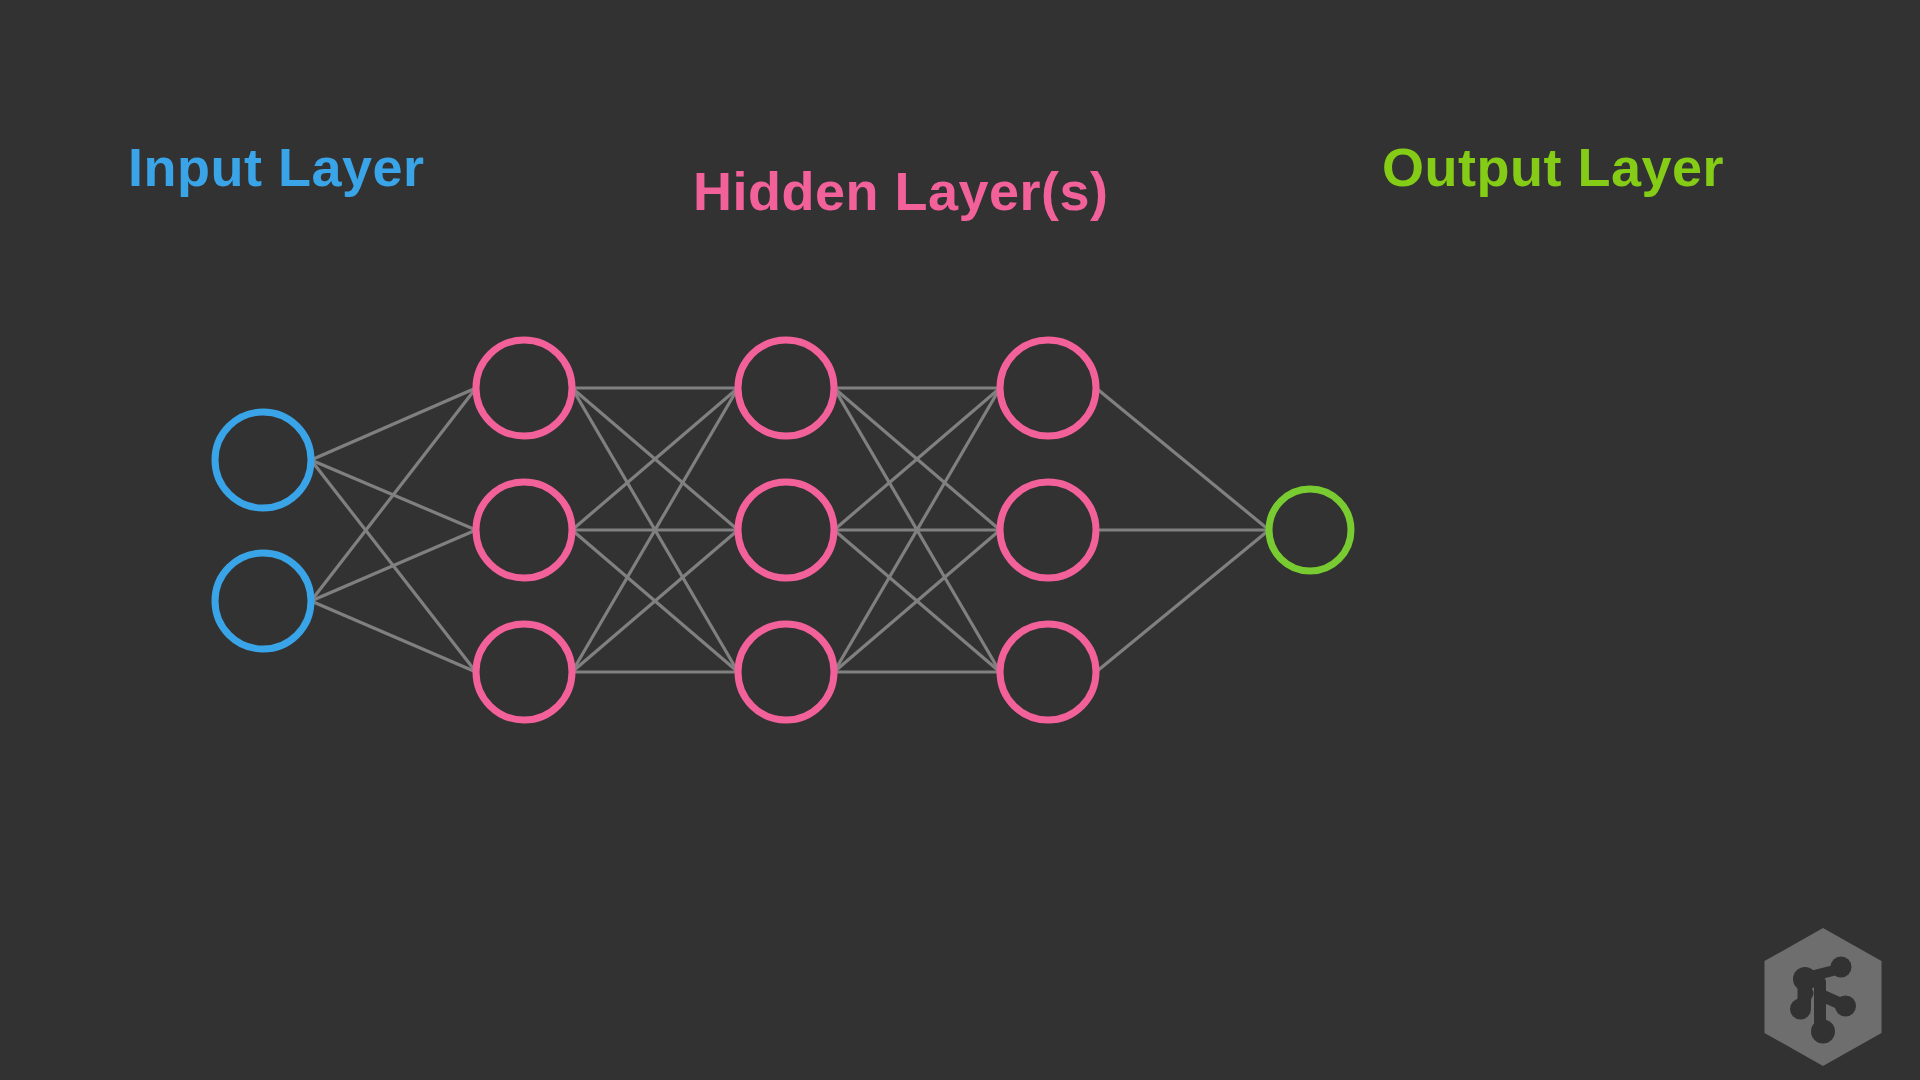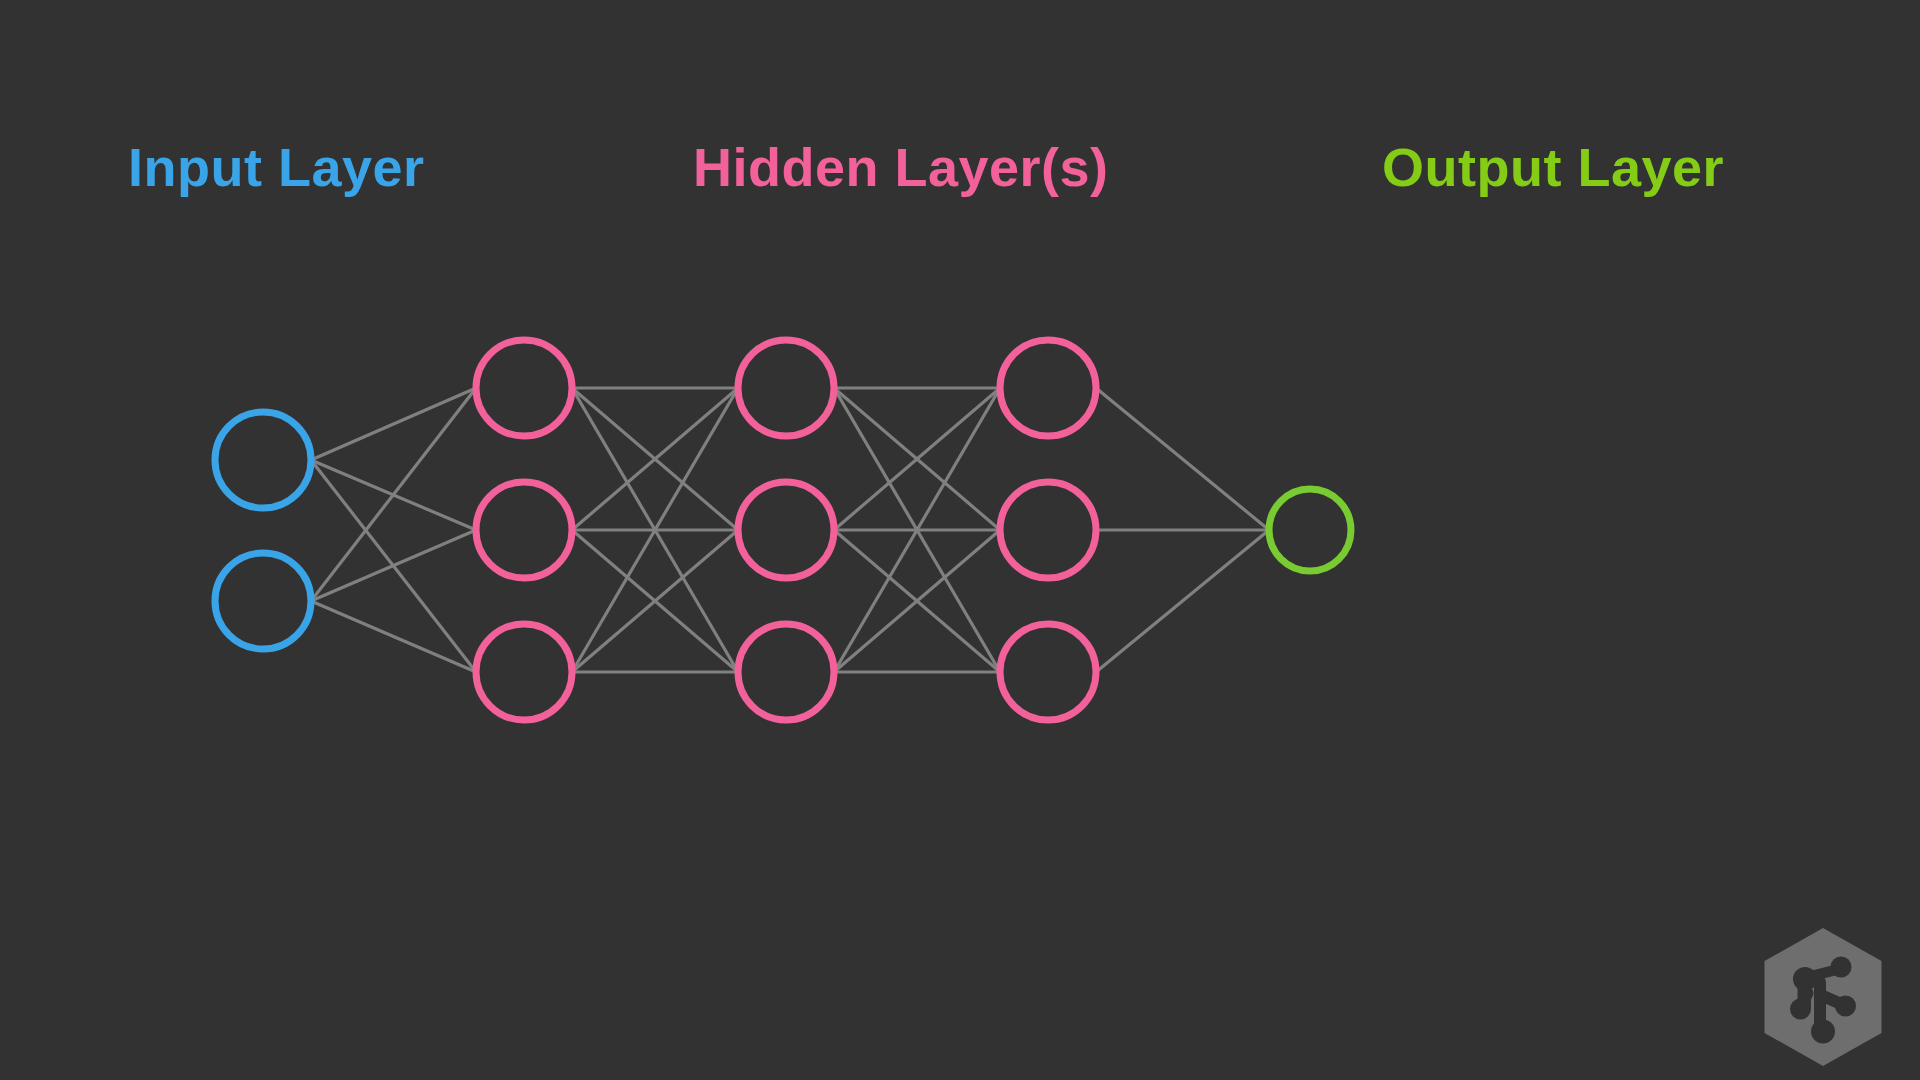--- a/index.html
+++ b/index.html
@@ -73,21 +73,21 @@
     opacity: 1;
   }
 </style>
 </head>
 <body style="background: rgb(51, 50, 50);">
 
 <div id="stage" style="background: rgb(51, 50, 50);">
 
   <div class="captions">
     <div class="caption" id="caption-input" style="color: rgb(57, 165, 232);">Input Layer</div>
-    <div class="caption" id="caption-hidden" style="color: rgb(242, 97, 154);">Hidden Layer(s)</div>
+    <div class="caption" id="caption-hidden" style="color: rgb(242, 97, 154); margin-top: 24px;">Hidden Layer(s)</div>
     <div class="caption" id="caption-output" style="color: #84cc16;">Output Layer</div>
   </div>
 
   <svg id="network" viewBox="0 0 1920 1080">
     <g id="edge-layer">
         <line x1="311" y1="460" x2="476" y2="388" class="edge" stroke="#808080"></line>
         <line x1="311" y1="460" x2="476" y2="530" class="edge" stroke="#808080"></line>
         <line x1="311" y1="460" x2="476" y2="672" class="edge" stroke="#808080"></line>
         <line x1="311" y1="601" x2="476" y2="388" class="edge" stroke="#808080"></line>
         <line x1="311" y1="601" x2="476" y2="530" class="edge" stroke="#808080"></line>

